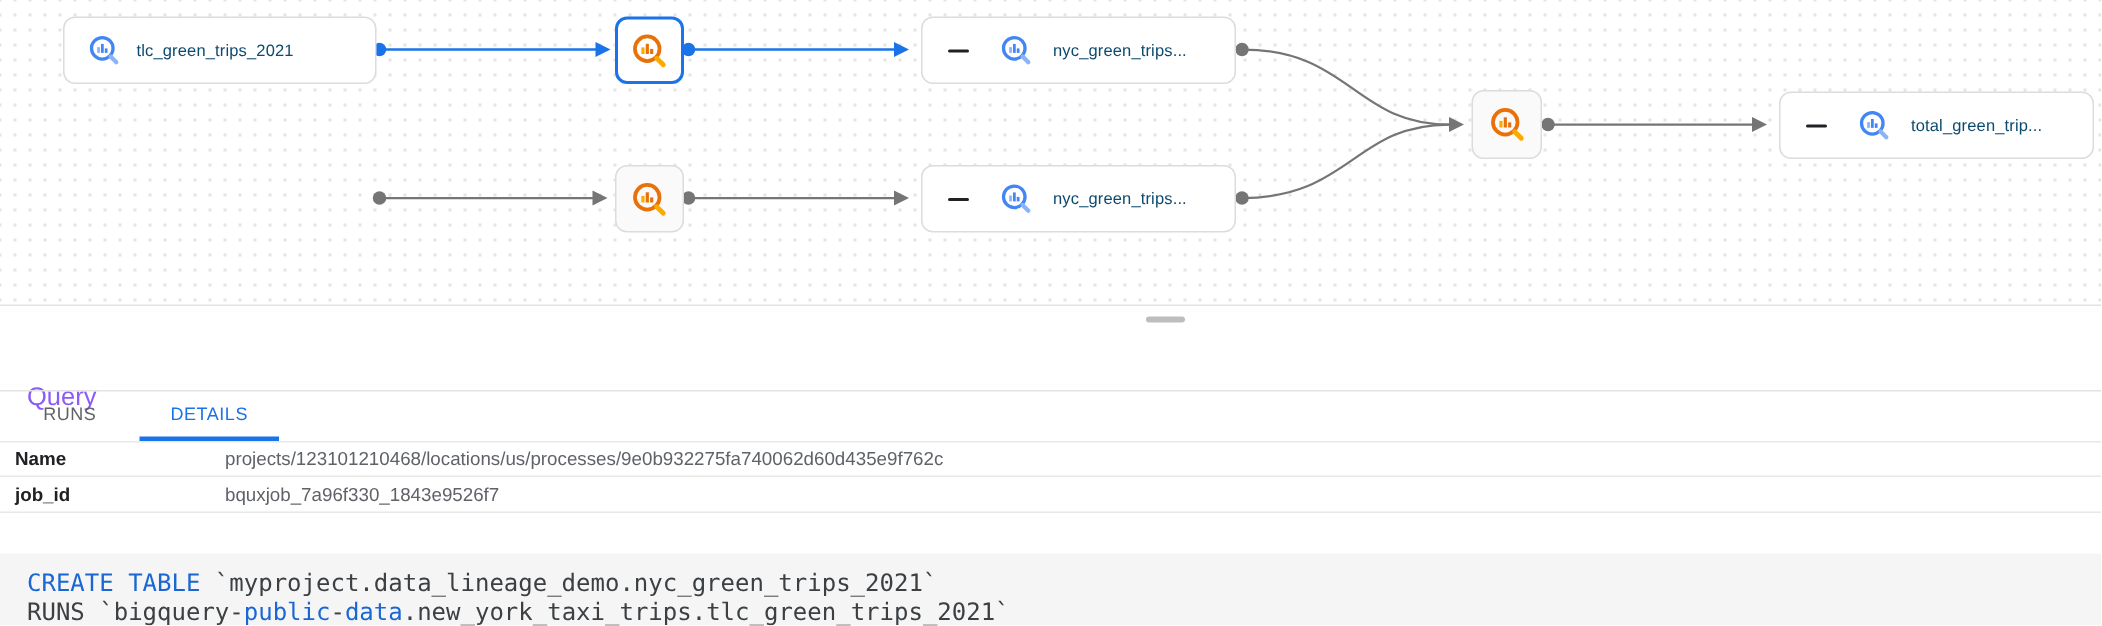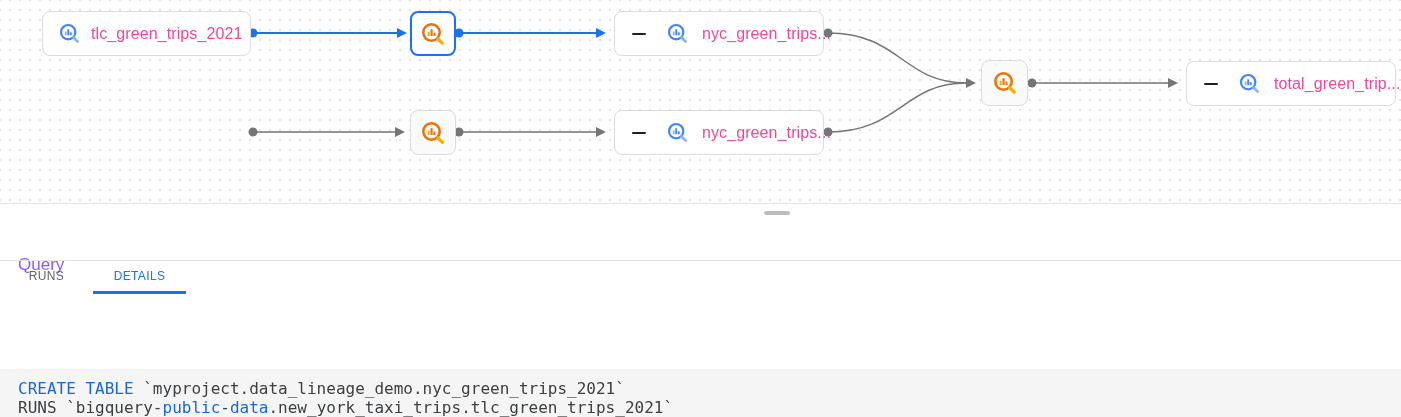--- a/index.html
+++ b/index.html
@@ -14,21 +14,21 @@
     background-size:10px 10px; background-position:5px 5px;
     border-bottom:1px solid #e3e3e3;
   }
   .edges { position:absolute; left:0; top:0; }
 
   .gnode {
     position:absolute; display:flex; align-items:center;
     background:#fff; border:1px solid #dadce0; border-radius:8px;
     height:45px; cursor:pointer;
   }
-  .gnode .label { font-size:16px; font-weight:500; color:#ec4899; letter-spacing:.1px; }
+  .gnode .label { font-size:11px; font-weight:500; color:#0c4a6e; letter-spacing:.1px; }
   .table-node { width:209px; padding-left:16px; gap:11px; }
   .entity-node { width:210px; padding-left:17px; gap:14px; }
   .proc-node { width:46px; height:45px; justify-content:center; background:#fafafa; }
   .proc-node.selected { background:#fff; border:2px solid #1a73e8; }
   .minus { width:14px; height:2px; background:#202124; border-radius:1px; flex:none; margin-right:7px; }
   .bq { flex:none; display:block; }
 
   
   .handle { position:absolute; left:764px; top:211px; width:26px; height:4px; background:#bdbdbd; border-radius:2px; cursor:row-resize; }
 
@@ -178,20 +178,28 @@
 
   <div class="panel-title">Query</div>
   <div class="title-divider"></div>
 
   <div class="tabs">
     <div class="tab">RUNS</div>
     <div class="tab active">DETAILS</div>
   </div>
 
   <div class="detail-rows">
+    <div class="drow">
+      <div class="key">Name</div>
+      <div class="val">projects/123101210468/locations/us/processes/9e0b932275fa740062d60d435e9f762c</div>
+    </div>
+    <div class="drow">
+      <div class="key">job_id</div>
+      <div class="val">bquxjob_7a96f330_1843e9526f7</div>
+    </div>
   </div>
 
   <div class="code">
     <div class="line"><span class="kw">CREATE TABLE</span><span> `myproject.data_lineage_demo.nyc_green_trips_2021`</span></div>
     <div class="line"><span>RUNS `bigquery-</span><span class="kw">public</span><span>-</span><span class="kw">data</span><span>.new_york_taxi_trips.tlc_green_trips_2021`</span></div>
   </div>
 
 </div>
 
 </body></html>

